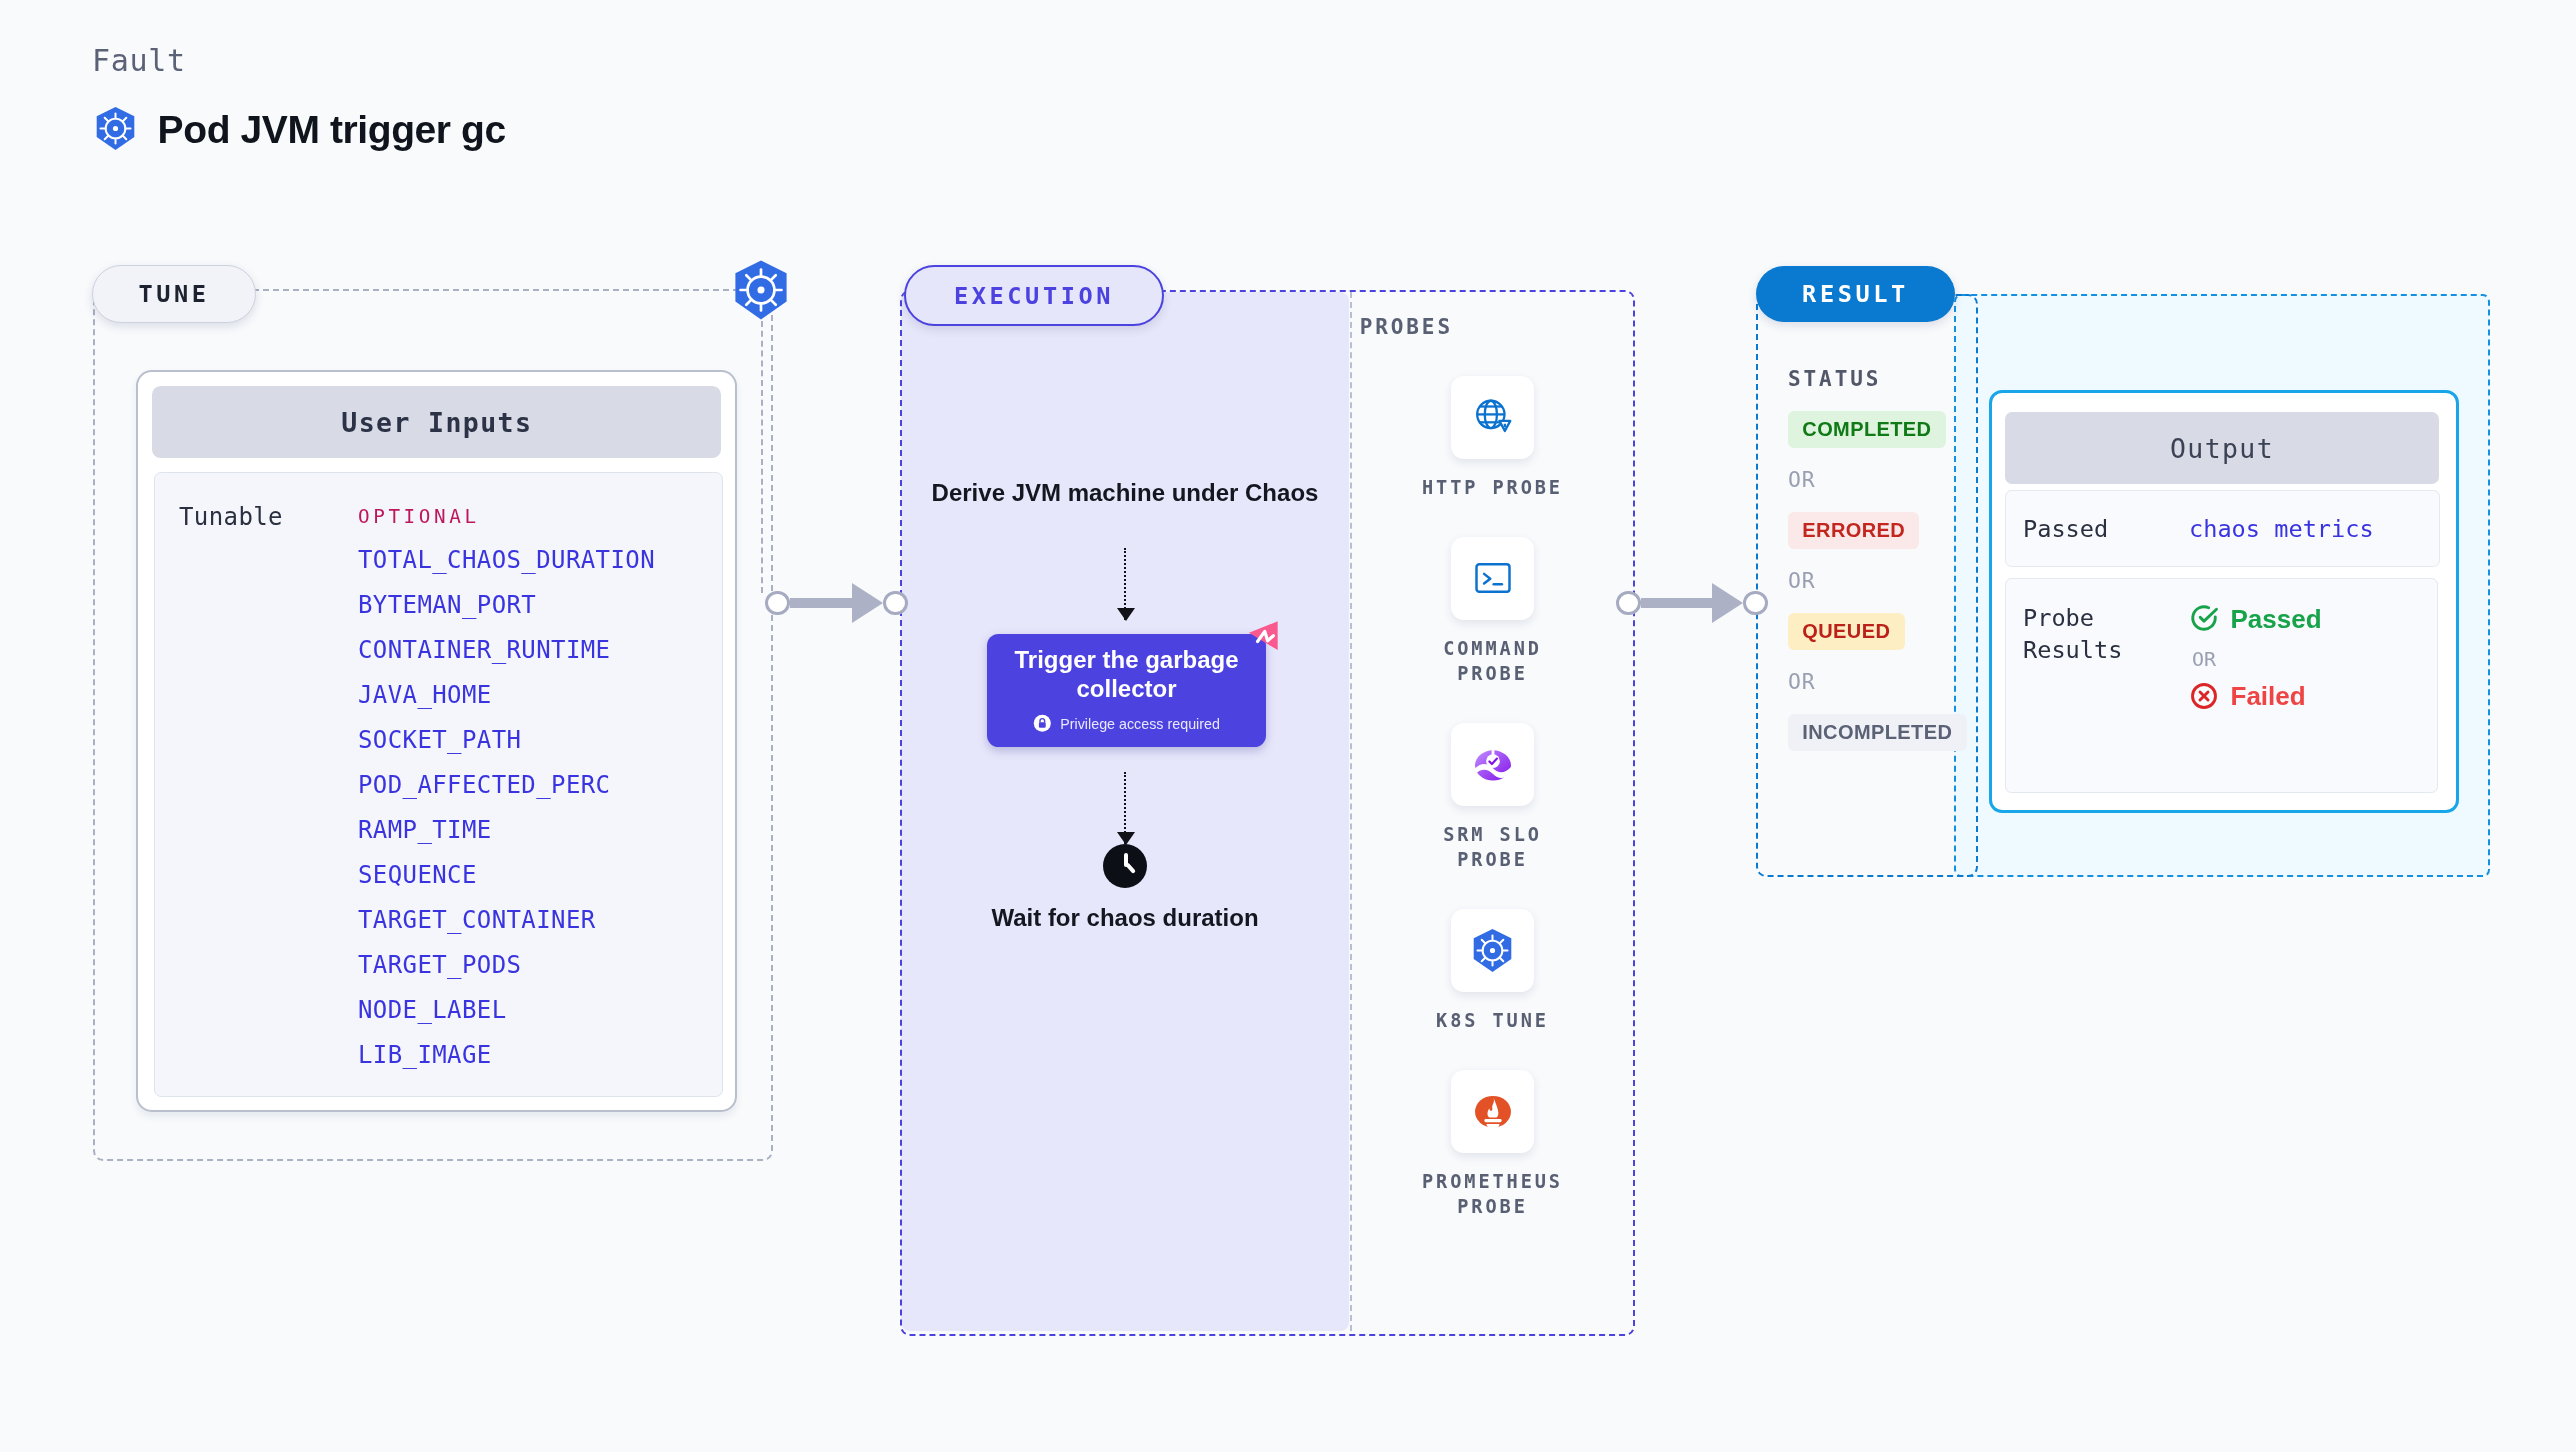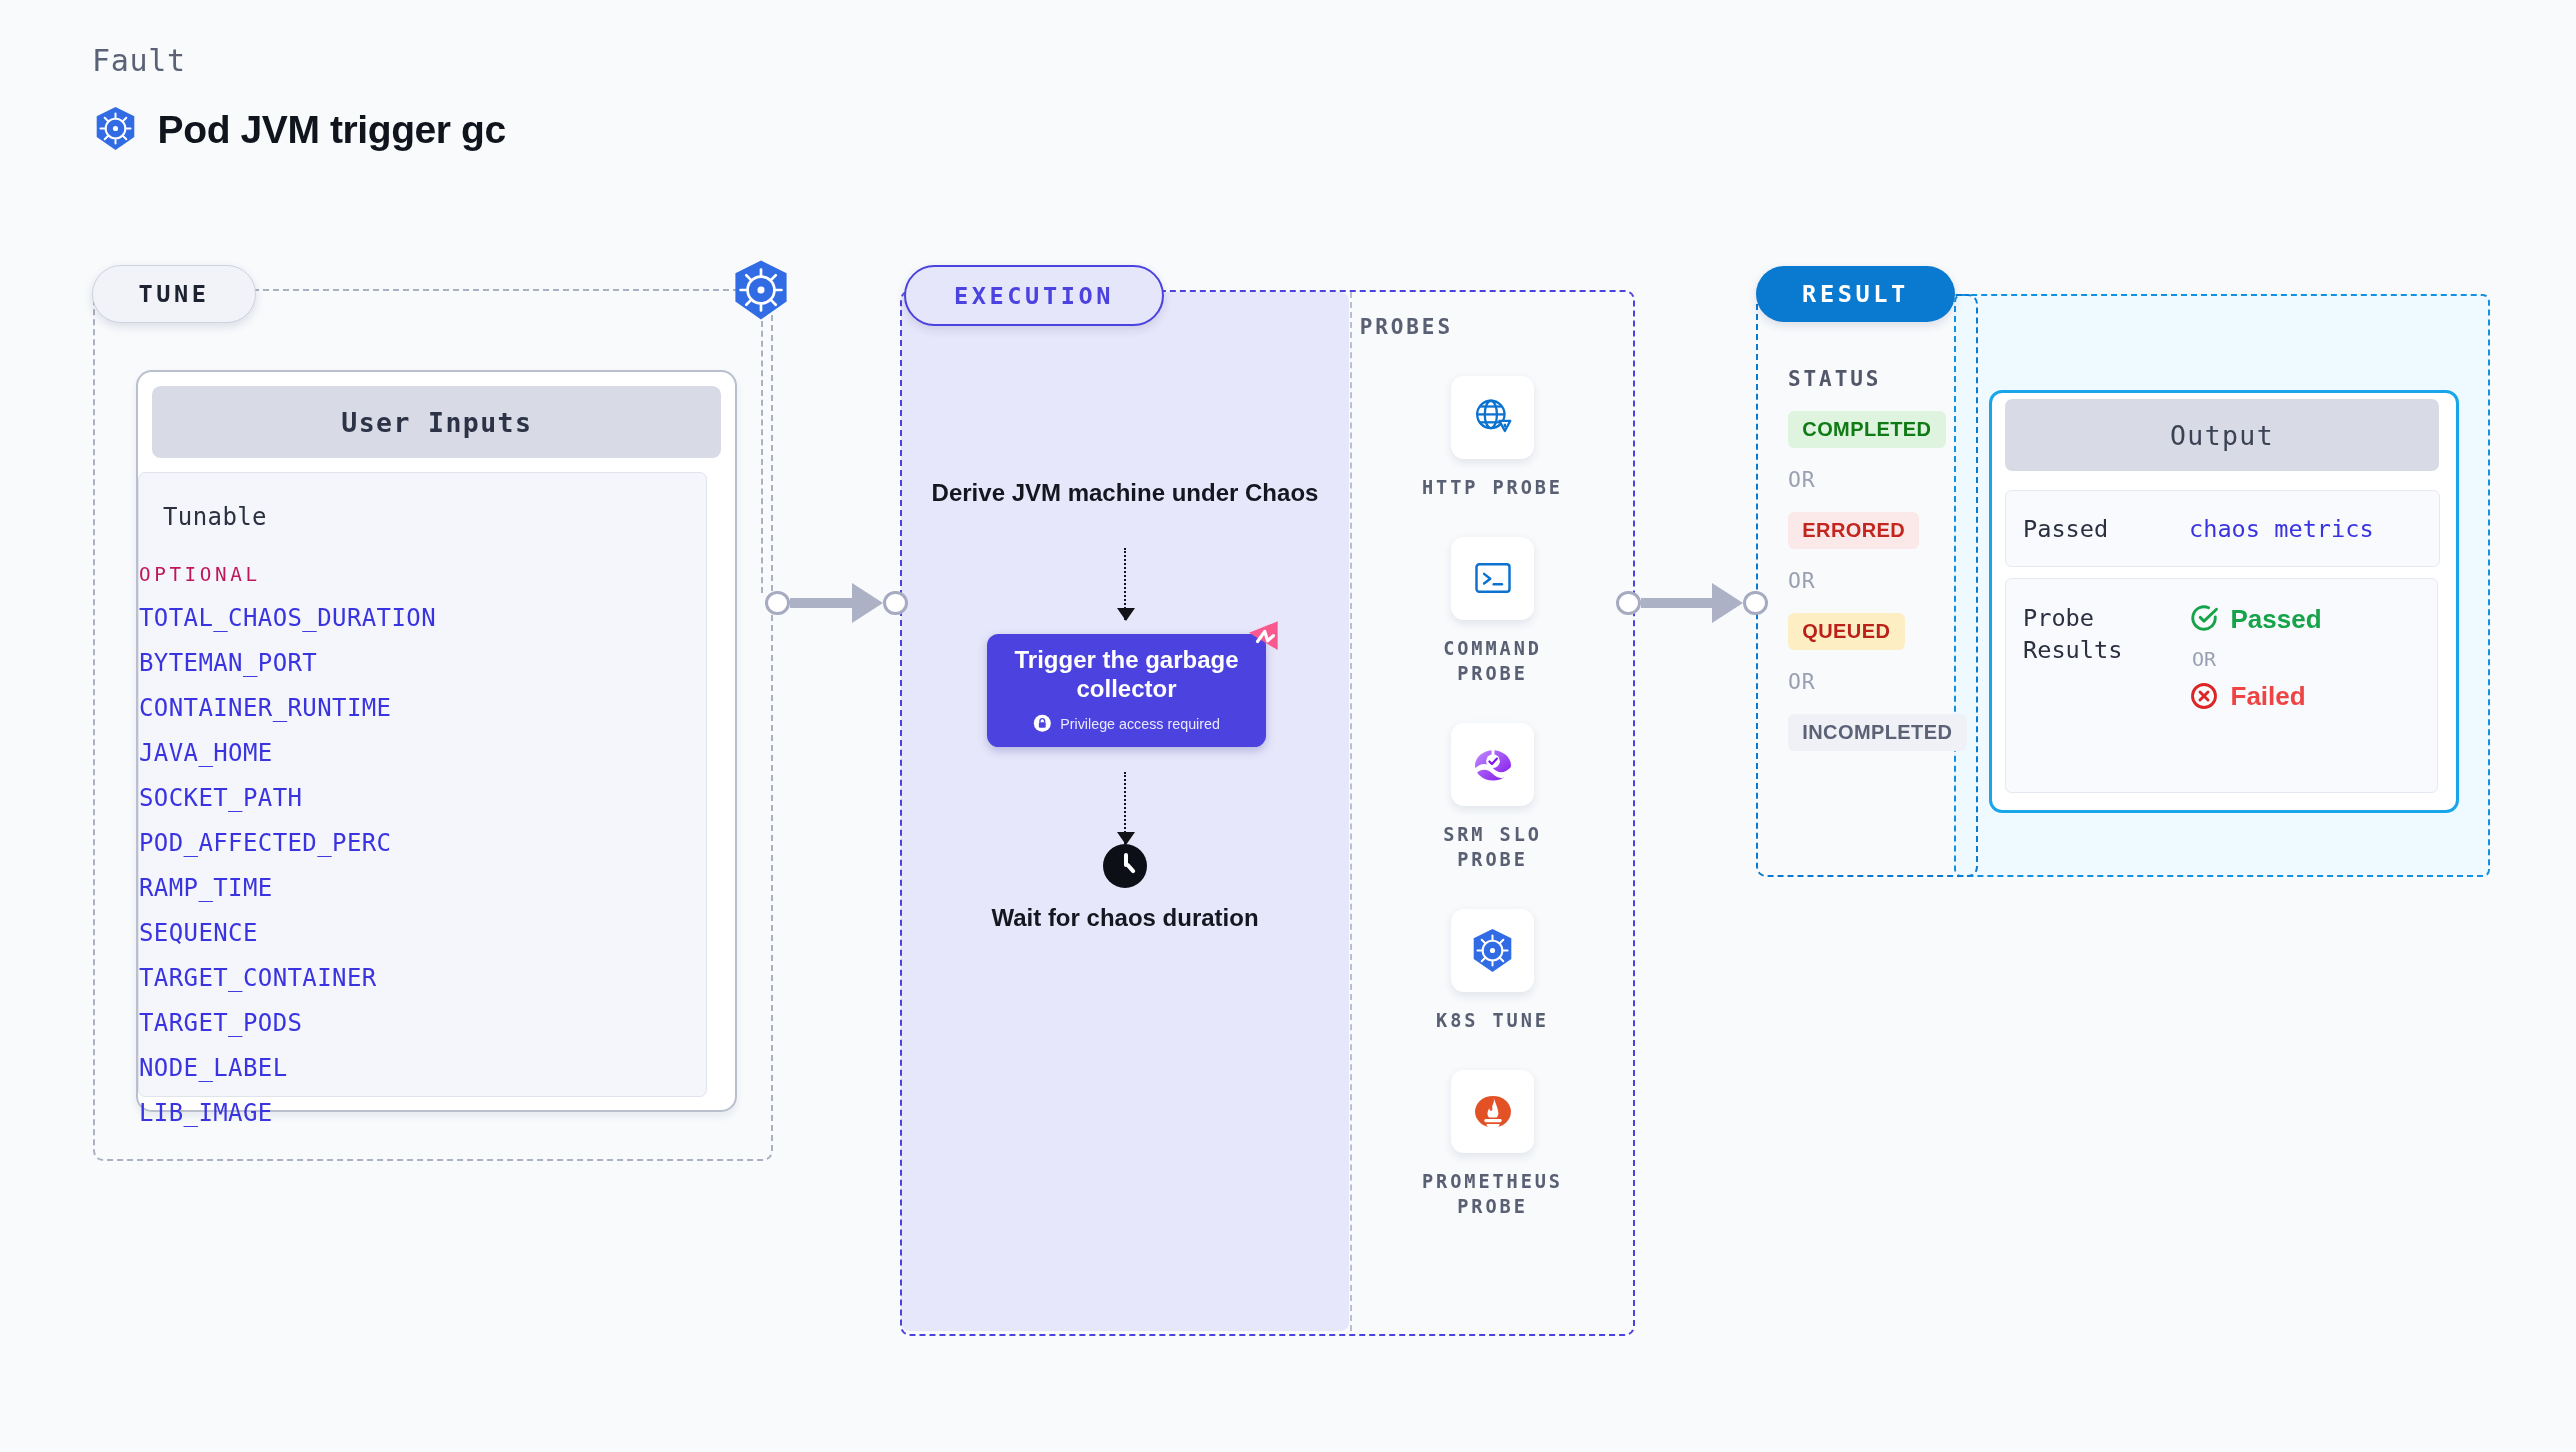--- a/index.html
+++ b/index.html
@@ -74,24 +74,23 @@
     box-shadow:0 4.3px 7.2px rgba(40,50,90,.08);
   }
   #user-inputs-head{
     position:absolute;left:14.3px;top:14.3px;width:569px;height:72px;
     background:#d8dbe6;border-radius:8.6px;
     display:flex;align-items:center;justify-content:center;
     font-family:"DejaVu Sans Mono", monospace;font-size:26.5px;
     font-weight:700;color:#2c3346;letter-spacing:1.4px;
   }
   #tunable-body{
-    position:absolute;left:0;top:100px;width:567px;height:623px;
+    position:absolute;left:16px;top:100px;width:567px;height:623px;
     background:#f4f6fb;border:1.4px solid #dfe3ec;border-radius:7.2px;
     display:flex;
-    flex-direction:column;
   }
   #tunable-label{
     font-family:"DejaVu Sans Mono", monospace;font-size:24px;color:#2b3040;
     padding:30px 0 0 24px;width:179px;flex:none;letter-spacing:0.4px;
   }
   #tunable-list{padding-top:31.5px;}
   #optional-head{
     font-family:"DejaVu Sans Mono", monospace;font-size:19.3px;color:#be185d;
     letter-spacing:3.6px;margin-bottom:18.6px;
   }
@@ -215,21 +214,21 @@
     margin-top:18.6px;font-family:"DejaVu Sans Mono", monospace;
     font-size:21.5px;color:#9aa0b2;letter-spacing:0.7px;
   }
 
   
   #output-card{
     position:absolute;left:1989px;top:390px;width:464px;height:417px;
     background:#ffffff;border:3.6px solid #19a6e8;border-radius:13px;
   }
   #output-head{
-    position:absolute;left:13px;top:6px;width:434px;height:72px;
+    position:absolute;left:13px;top:19px;width:434px;height:72px;
     background:#d8dbe6;border-radius:7.2px;
     display:flex;align-items:center;justify-content:center;
     font-family:"DejaVu Sans Mono", monospace;font-size:26.5px;
     font-weight:500;color:#3b4254;letter-spacing:1.4px;
   }
   #metrics-row{
     position:absolute;left:13px;top:97px;width:433px;height:75px;
     background:#f8fafd;border:1.4px solid #e4e8f0;border-radius:6.4px;
     display:flex;align-items:center;
   }

